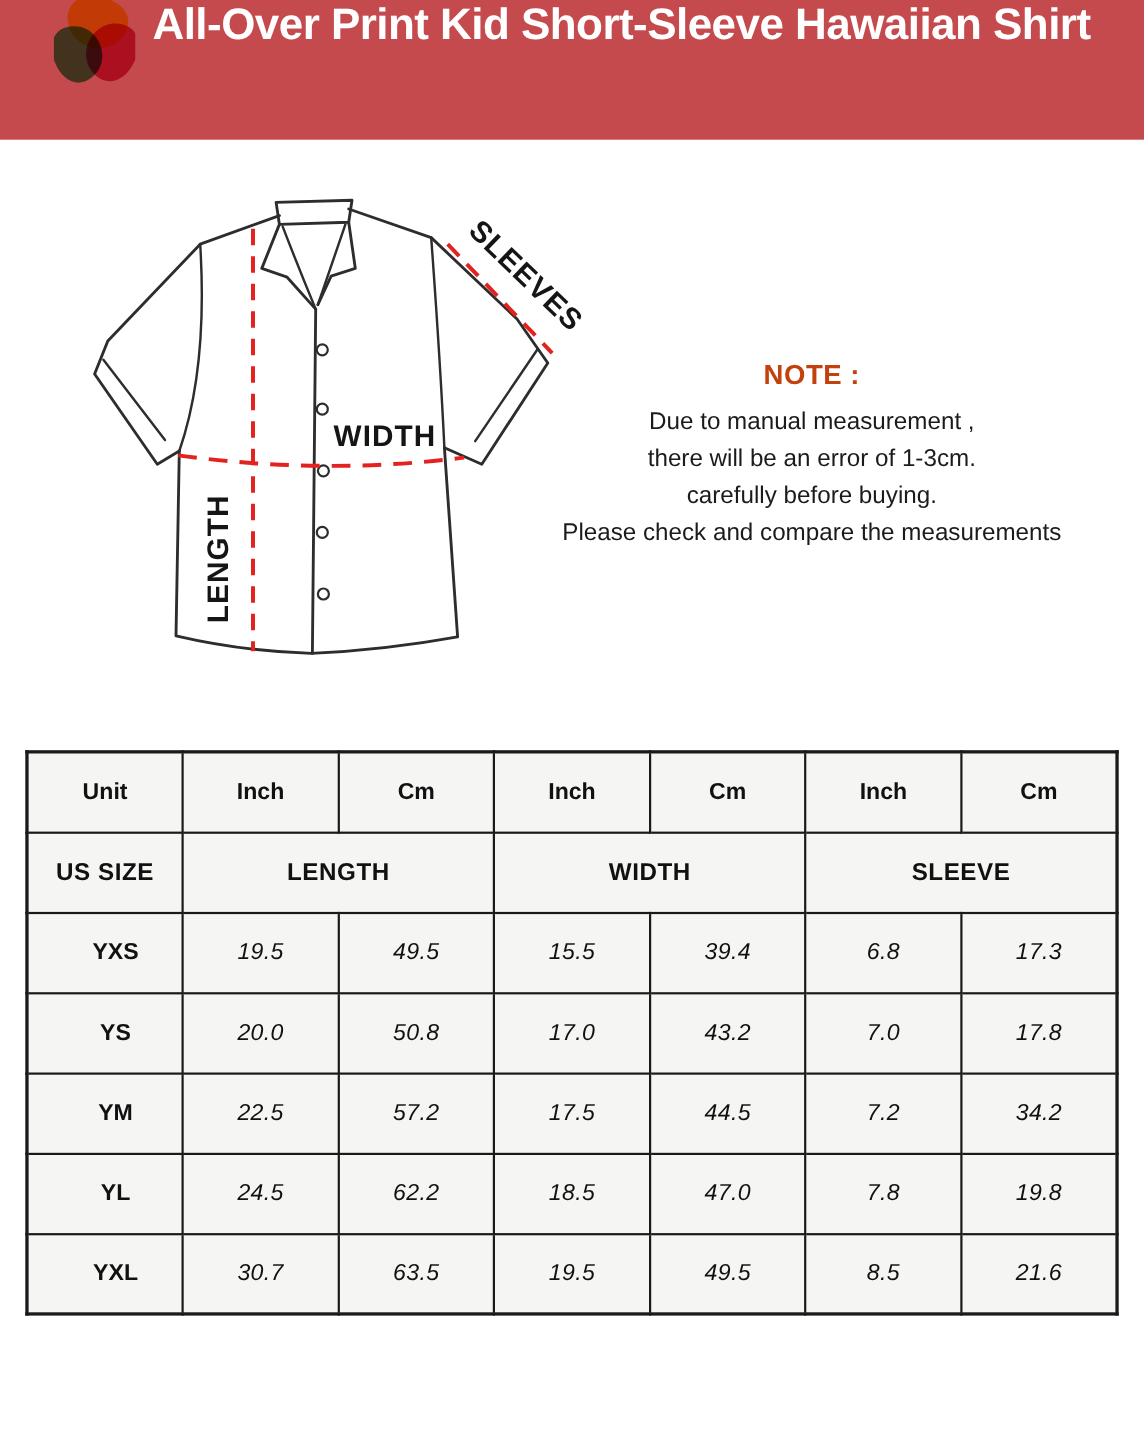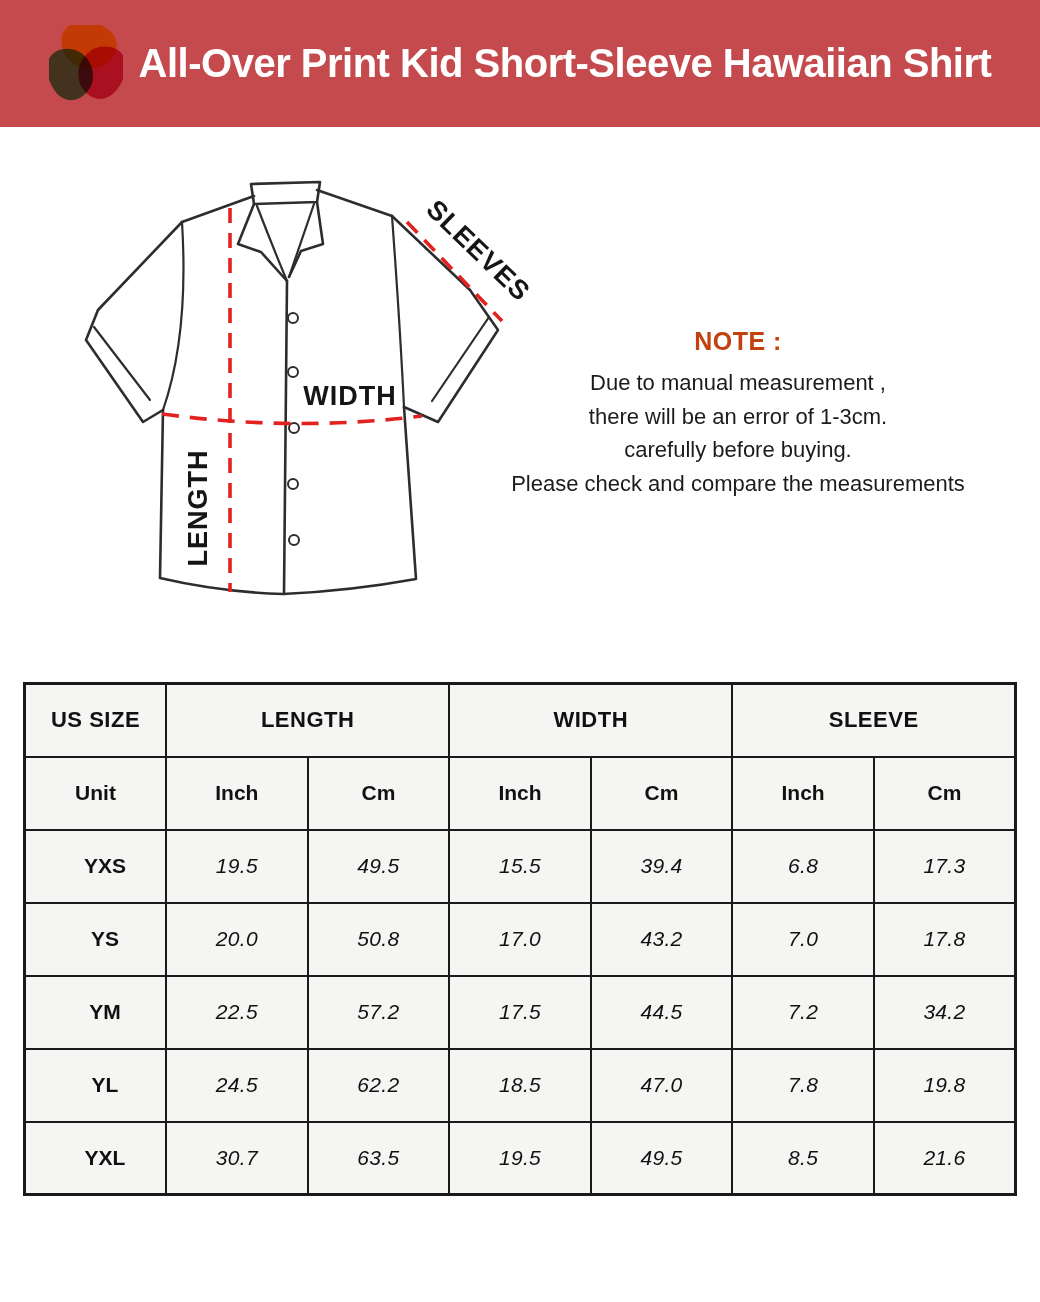--- a/index.html
+++ b/index.html
@@ -6,21 +6,21 @@
   html,body { background:#ffffff; }
   body {
     width:1040px; height:1302px; position:relative; overflow:hidden;
     font-family:"Liberation Sans", sans-serif;
   }
 
   
   .banner {
     position:absolute; left:0; top:0; width:1040px; height:127px;
     background:#c54a4d;
-    display:flex; align-items:center; justify-content:center; gap:16px;
+    display:flex; justify-content:center; gap:16px;
   }
   .banner h1 {
     color:#ffffff; font-size:40px; font-weight:bold; letter-spacing:-0.5px;
     white-space:nowrap;
   }
   .logo-svg { width:74px; height:78px; flex:0 0 auto; }
 
   
   .content { position:absolute; left:0; top:127px; width:1040px; height:555px; }
   .shirt-svg { position:absolute; left:70px; top:33px; width:470px; height:460px; }
@@ -124,33 +124,33 @@
     <div class="note-line">Due to manual measurement ,</div>
     <div class="note-line"><span>there will be an error of </span><span class="bold">1-3cm.</span></div>
     <div class="note-line">carefully before buying.</div>
     <div class="note-line">Please check and compare the measurements</div>
   </div>
 </section>
 
 <table class="size-table">
   <tbody>
     <tr>
-      <td class="ghead">US SIZE</td>
-      <td class="ghead" colspan="2">LENGTH</td>
-      <td class="ghead" colspan="2">WIDTH</td>
-      <td class="ghead" colspan="2">SLEEVE</td>
-    </tr>
-    <tr>
       <td class="uhead">Unit</td>
       <td class="uhead">Inch</td>
       <td class="uhead">Cm</td>
       <td class="uhead">Inch</td>
       <td class="uhead">Cm</td>
       <td class="uhead">Inch</td>
       <td class="uhead">Cm</td>
+    </tr>
+    <tr>
+      <td class="ghead">US SIZE</td>
+      <td class="ghead" colspan="2">LENGTH</td>
+      <td class="ghead" colspan="2">WIDTH</td>
+      <td class="ghead" colspan="2">SLEEVE</td>
     </tr>
     <tr>
       <td class="rowlabel">YXS</td>
       <td class="val">19.5</td>
       <td class="val">49.5</td>
       <td class="val">15.5</td>
       <td class="val">39.4</td>
       <td class="val">6.8</td>
       <td class="val">17.3</td>
     </tr>

